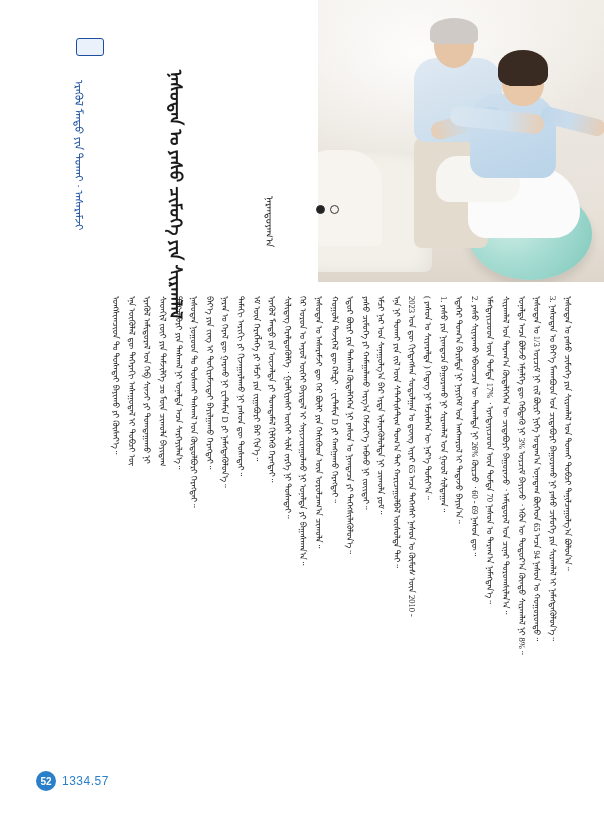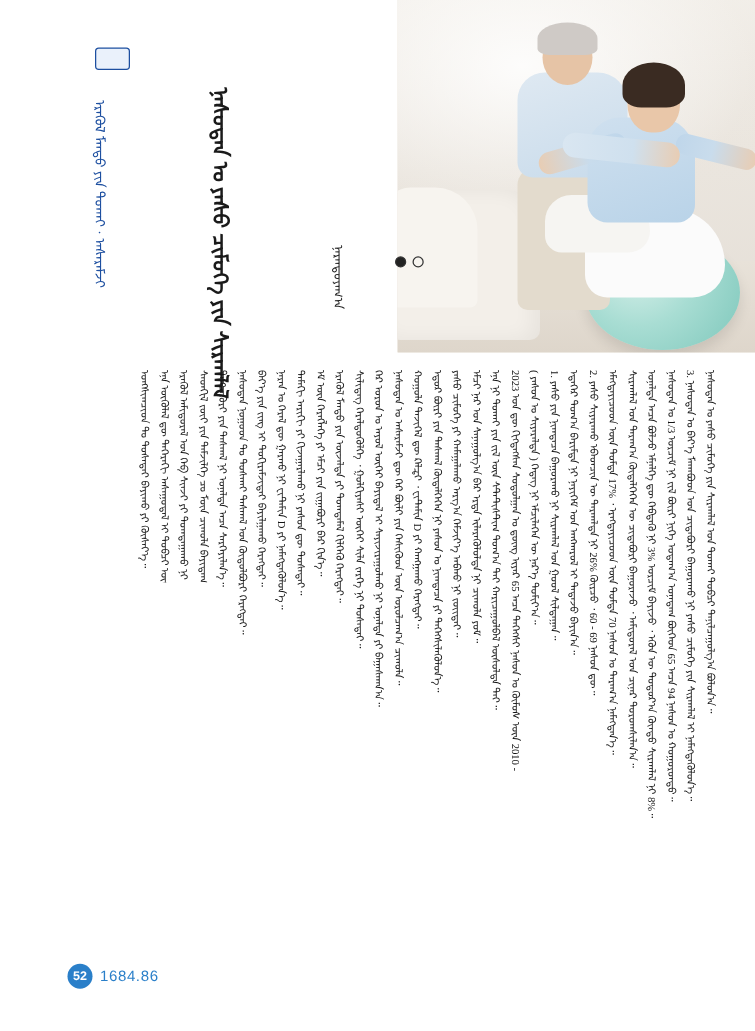--- a/index.html
+++ b/index.html
@@ -225,21 +225,21 @@
     height: 470px;
     overflow: hidden;
   }
   .col.short .vtext { height: 250px; }
   .col.shorter .vtext { height: 170px; }
   .col.mid .vtext { height: 430px; }
 
   
   .footer {
     position: absolute;
-    left: 54px;
+    left: 36px;
     bottom: 34px;
     display: flex;
     align-items: center;
     gap: 6px;
     justify-content: center;
   }
   .folio-circle {
     width: 20px; height: 20px;
     border-radius: 50%;
     background: #2a7fc9;
@@ -387,16 +387,16 @@
     <div class="col shorter">
         <div class="mong vtext">ᠤᠩᠰᠢᠭᠴᠢᠳ ᠲᠤ ᠲᠤᠰᠠᠲᠠᠶ ᠪᠠᠶᠢᠬᠤ ᠶᠢ ᠬᠦᠰᠡᠶ᠎ᠡ᠃</div>
       </div>
     <div class="col shorter">
         <div class="mong vtext"></div>
       </div>
   </div>
 
   <div class="footer">
     <div class="folio-circle">52</div>
-    <div class="folio-date">1684.86</div>
+    <div class="folio-date">1334.57</div>
   </div>
 
 </div>
 
 </body></html>

